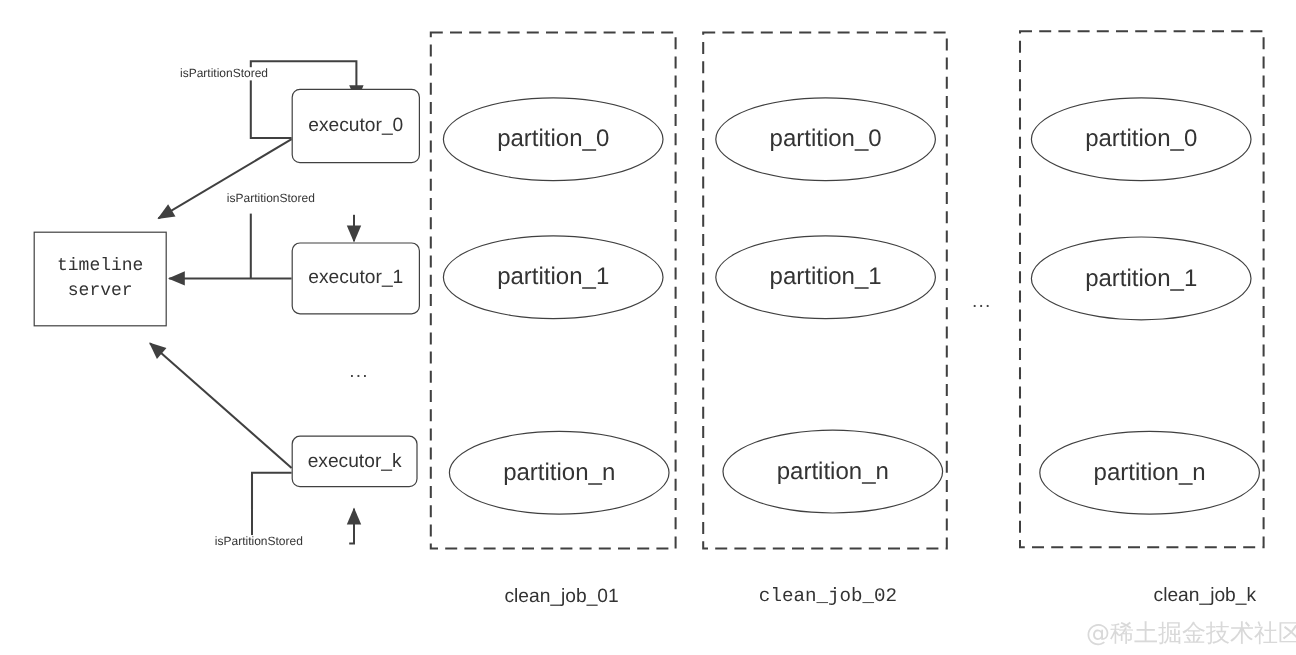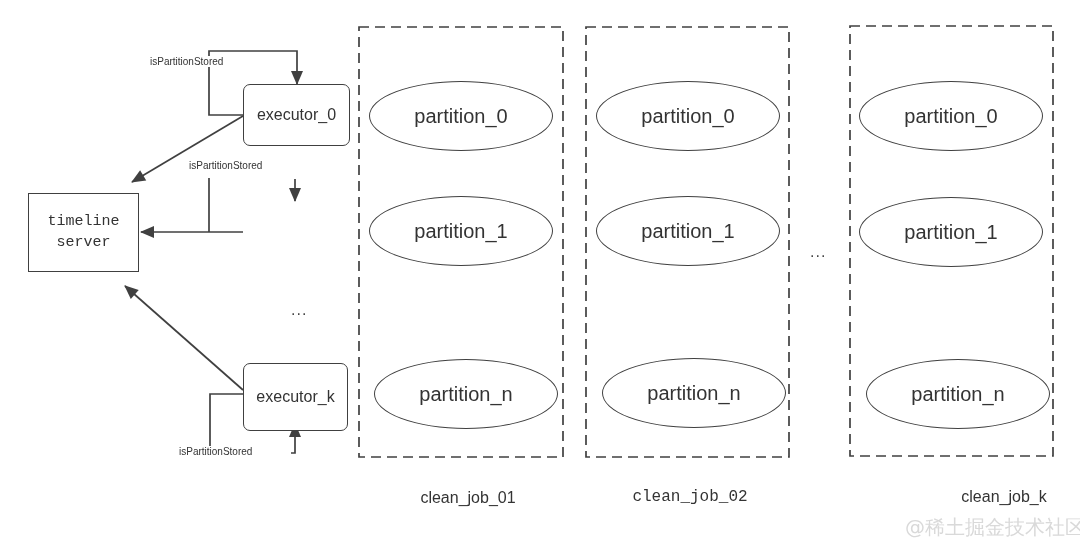--- a/index.html
+++ b/index.html
@@ -88,24 +88,27 @@
     <path d="M 243 390 L 125 286" fill="none" stroke="#404040" stroke-width="1.7" marker-end="url(#arrow)"></path>
 
     <path d="M 243 394 L 210 394 L 210 446" fill="none" stroke="#404040" stroke-width="1.7"></path>
     <path d="M 291 453 L 295 453 L 295 424" fill="none" stroke="#404040" stroke-width="1.7" marker-end="url(#arrow)"></path>
   </svg>
 
   <div class="box timeline" style="left:28px;top:193px;width:111px;height:79px;font-family:Liberation Mono, monospace;">
     <span>timeline server</span>
   </div>
 
-  <div class="box exec" style="left:243px;top:84px;width:107px;height:62px;">
+  <div class="box exec" style="left:243px;top:74px;width:107px;height:62px;">
     <span>executor_0</span>
   </div>
-  <div class="box exec" style="left:243px;top:363px;width:105px;height:68px;">
+  <div class="box exec" style="left:243px;top:202px;width:107px;height:60px;">
+    <span>executor_1</span>
+  </div>
+  <div class="box exec" style="left:243px;top:363px;width:105px;height:43px;">
     <span>executor_k</span>
   </div>
 
   <div class="edge-label" style="left:149px;top:56px;">isPartitionStored</div>
   <div class="edge-label" style="left:188px;top:160px;">isPartitionStored</div>
   <div class="edge-label" style="left:178px;top:446px;">isPartitionStored</div>
 
   <div class="dots" style="left:291px;top:302px;">...</div>
 
   <div class="dots" style="left:810px;top:244px;">...</div>

